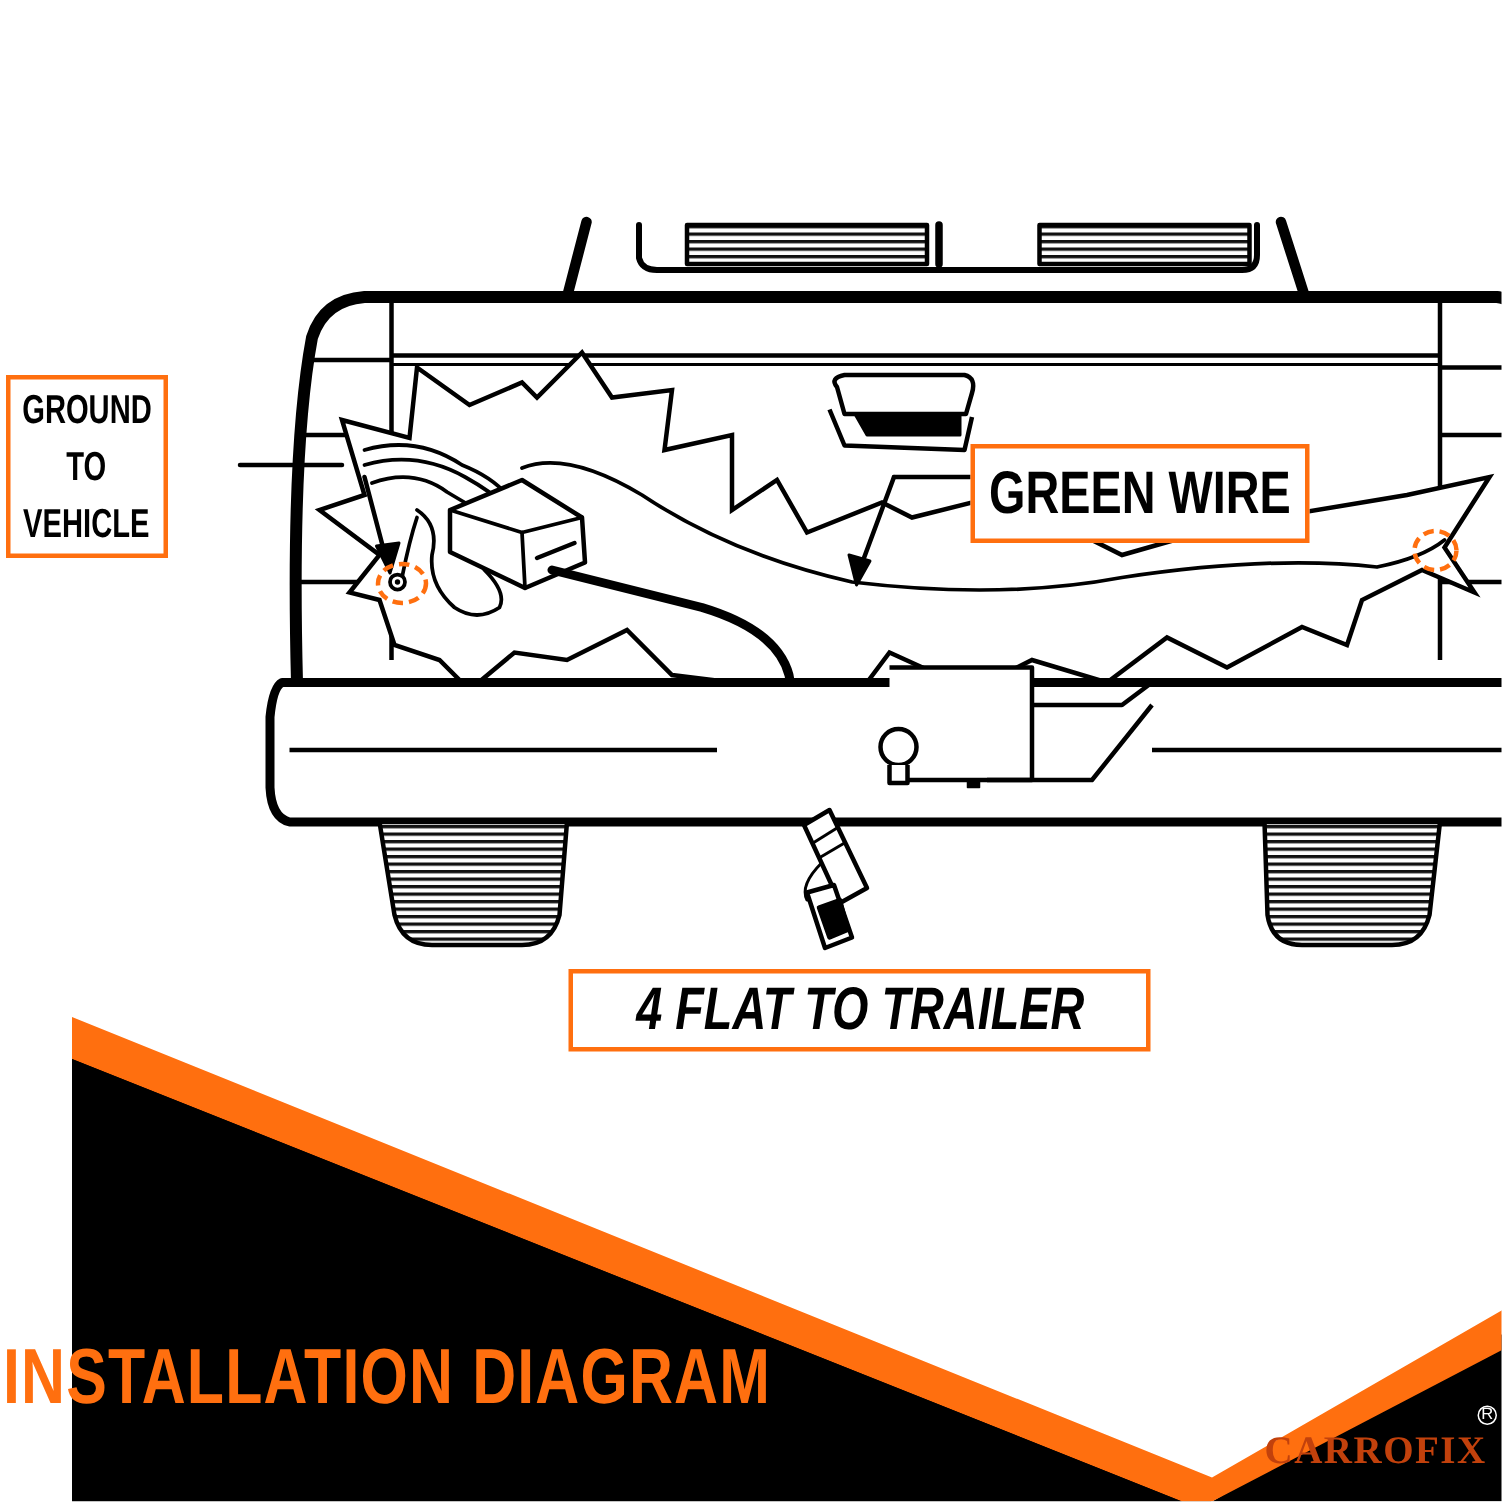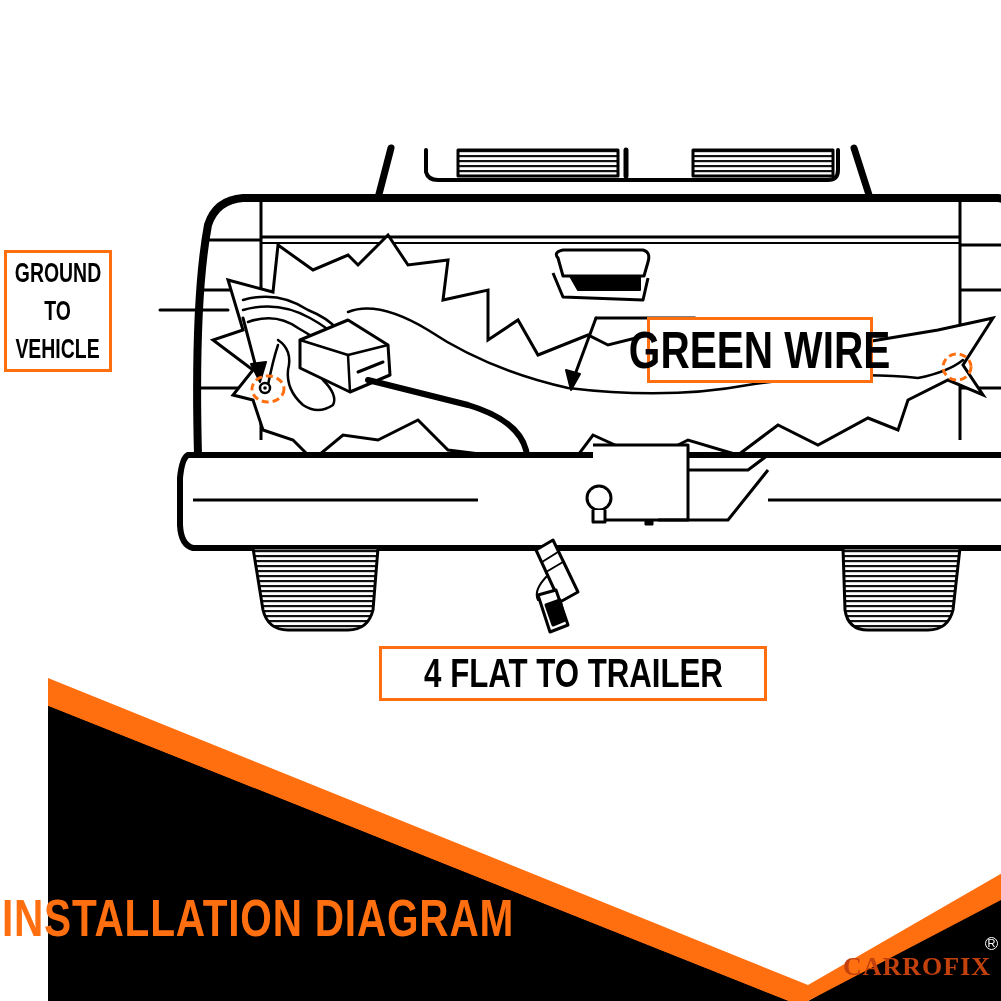--- a/index.html
+++ b/index.html
@@ -7,22 +7,22 @@
   #stage { position:absolute; left:0; top:0; width:1001px; height:1001px;padding-left:48px; }
   .label-box {
     position:absolute; background:#ffffff; border:3px solid #ff6f0f;
     box-sizing:border-box; display:flex; align-items:center; justify-content:center;
     font-family:"Liberation Sans", sans-serif; font-weight:bold; color:#000;
     text-align:center; letter-spacing:0;
   }
   .label-text { display:block; transform:scaleX(0.78); transform-origin:center; white-space:nowrap; }
   #lbl-ground { left:4px; top:250px; width:108px; height:122px; flex-direction:column; font-size:27px; line-height:38px; }
   #lbl-ground .label-text { transform:scaleX(0.72); }
-  #lbl-green { left:647px; top:296px; width:226px; height:66px; font-size:52px;margin-top:21px; }
-  #lbl-trailer { left:379px; top:646px; width:388px; height:55px; font-size:40px; }
+  #lbl-green { left:647px; top:296px; width:226px; height:66px; font-size:40px; }
+  #lbl-trailer { left:379px; top:646px; width:388px; height:55px; font-size:40px;font-style:italic; }
   #title {
     position:absolute; left:2px; top:888px; font-size:52px; font-weight:bold; color:#ff6f0f;
     transform:scaleX(0.78); transform-origin:left center; white-space:nowrap; letter-spacing:1px;
   }
   #brand {
     position:absolute; left:843px; top:952px; font-family:"Liberation Serif", serif; font-weight:bold;
     font-size:26px; color:#c2410c; letter-spacing:1px; white-space:nowrap;
   }
   #brand-reg {
     position:absolute; left:985px; top:937px; font-size:11px; color:#ffffff;

